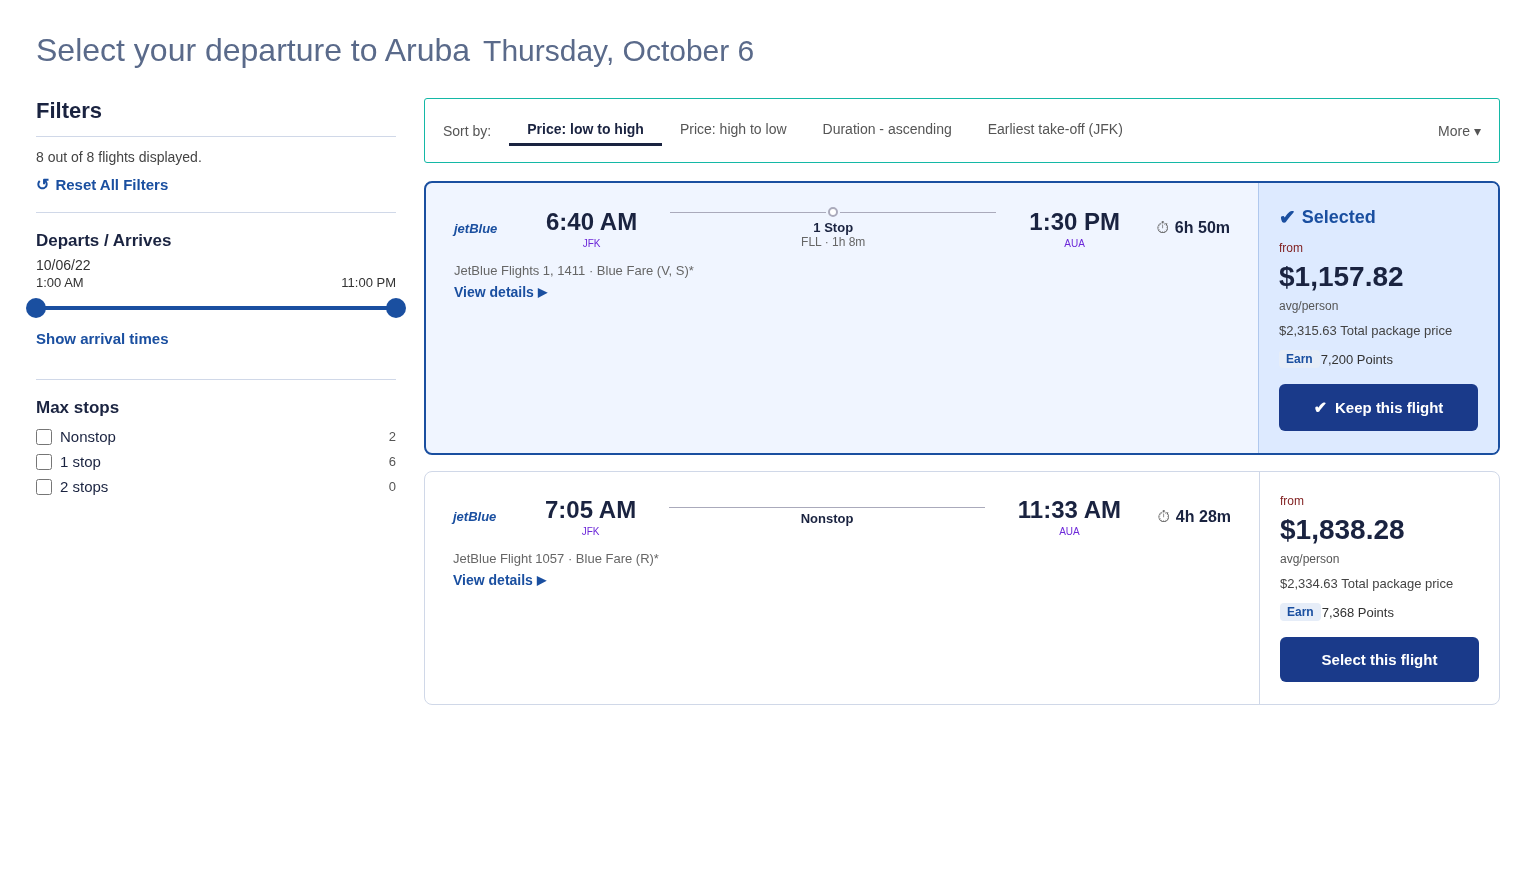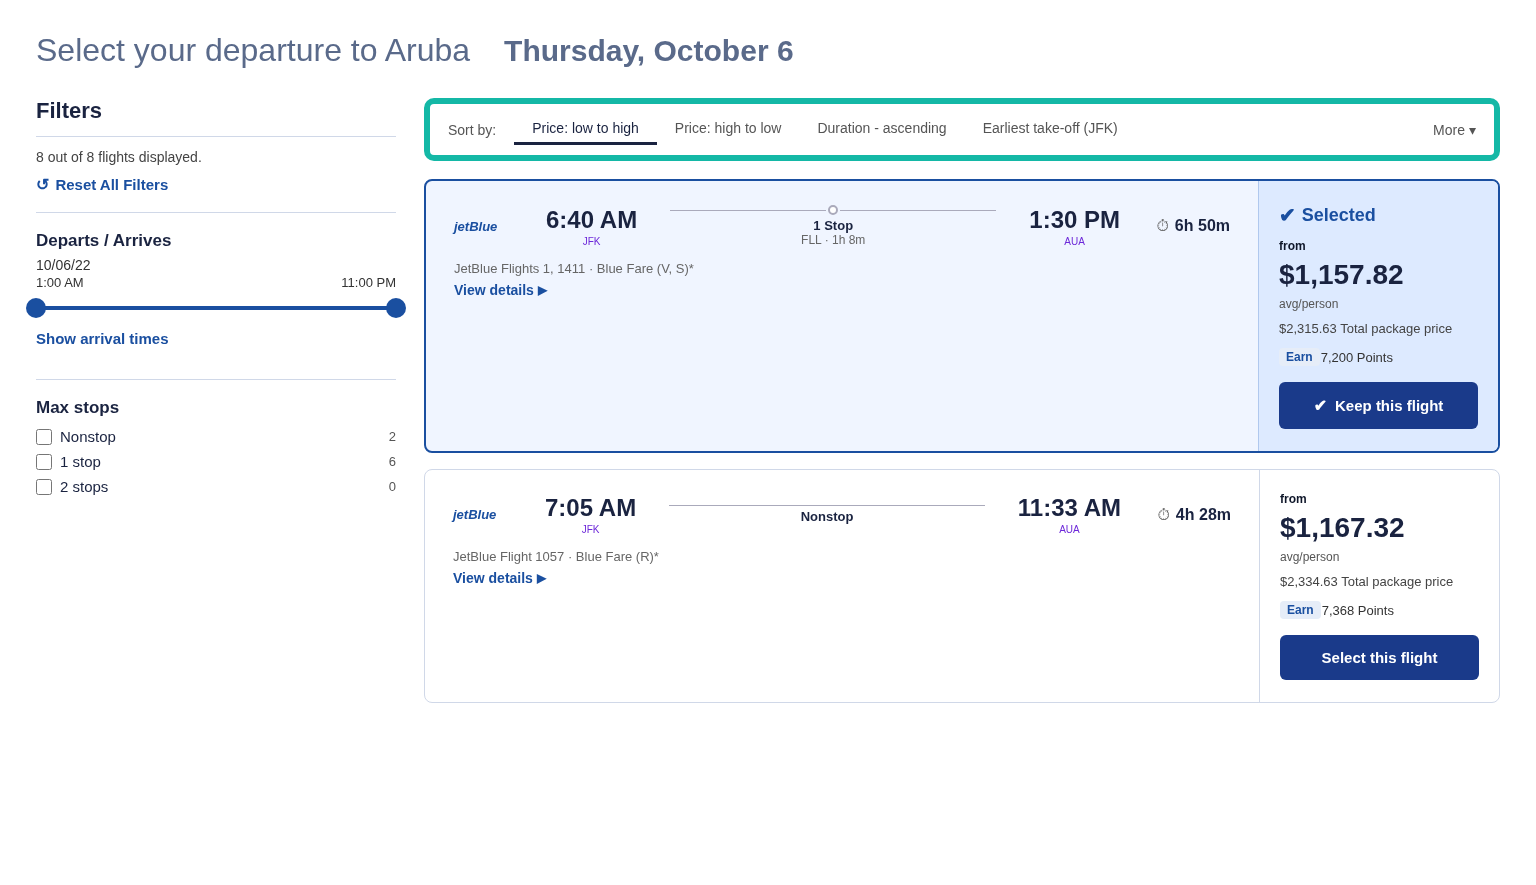--- a/index.html
+++ b/index.html
@@ -149,43 +149,43 @@
       font-size: 13px;
       color: #555;
     }
 
     
     .content-area { flex: 1; }
     .sort-bar {
       display: flex;
       align-items: center;
       gap: 0;
-      padding: 10px 18px;
-      border: 6px solid #14b8a6;
-      border-radius: 10px;
+      padding: 16px 18px;
+      border: 1px solid #14b8a6;
+      border-radius: 3px;
       margin-bottom: 18px;
       background: #fff;
     }
     .sort-label {
       font-size: 14px;
       color: #555;
       margin-right: 18px;
       font-weight: 500;
     }
     .sort-option {
       font-size: 14px;
       color: #555;
       padding: 6px 18px;
       cursor: pointer;
       border-bottom: 3px solid transparent;
       white-space: nowrap;
     }
     .sort-option.active {
       color: #1a2340;
-      font-weight: 400;
+      font-weight: 700;
       border-bottom: 3px solid #1a2340;
       text-align: center;
     }
     .sort-more {
       margin-left: auto;
       font-size: 14px;
       color: #555;
       cursor: pointer;
       display: flex;
       align-items: center;
@@ -332,22 +332,21 @@
       align-items: center;
       gap: 6px;
       font-size: 18px;
       font-weight: 700;
       color: #1a4fa0;
       margin-bottom: 6px;
     }
     .selected-check { color: #1a4fa0; font-size: 20px; }
     .price-from {
       font-size: 12px;
-      color: #0f172a;
-      font-weight: bold;
+      color: #7f1d1d;
     }
     .price-main {
       font-size: 28px;
       font-weight: 700;
       color: #1a2340;
     }
     .price-per-person {
       font-size: 12px;
       color: #555;
       margin-bottom: 4px;
@@ -388,21 +387,21 @@
       gap: 8px;
       margin-top: auto;
     }
     .btn-check { font-size: 16px; }
   </style>
 </head>
 <body>
 
 <h1 class="page-title">
   <span id="page-title-main">Select your departure to Aruba</span>
-  <span id="page-date" style="font-weight:700;color:#5a6a8a;font-size:30px;margin-left:24px;">Thursday, October 6</span>
+  <span id="page-date" style="font-weight:400;color:#5a6a8a;font-size:30px;margin-left:3px;">Thursday, October 6</span>
 </h1>
 
 <div class="main-layout">
 
   <aside class="sidebar">
     <div class="sidebar-title">Filters</div>
     <hr class="sidebar-divider">
     <div class="flights-displayed">8 out of 8 flights displayed.</div>
     <button class="reset-filters">
       <span class="reset-icon">↺</span>
@@ -540,21 +539,21 @@
       </div>
       <div class="flight-detail-row">JetBlue Flight 1057 · Blue Fare (R)*</div>
       <button class="view-details-btn">
         <span>View details</span>
         <span class="chevron-right">▶</span>
       </button>
     </div>
     <div class="price-panel">
 
       <div class="price-from">from</div>
-      <div class="price-main">$1,167.32</div>
+      <div class="price-main">$1,838.28</div>
       <div class="price-per-person">avg/person</div>
       <div class="total-price">$2,334.63 Total package price</div>
       <div class="earn-row">
         <span class="earn-badge">Earn</span>
         <span>7,368 Points</span>
       </div>
       <button class="action-btn">
 
         <span>Select this flight</span>
       </button>

